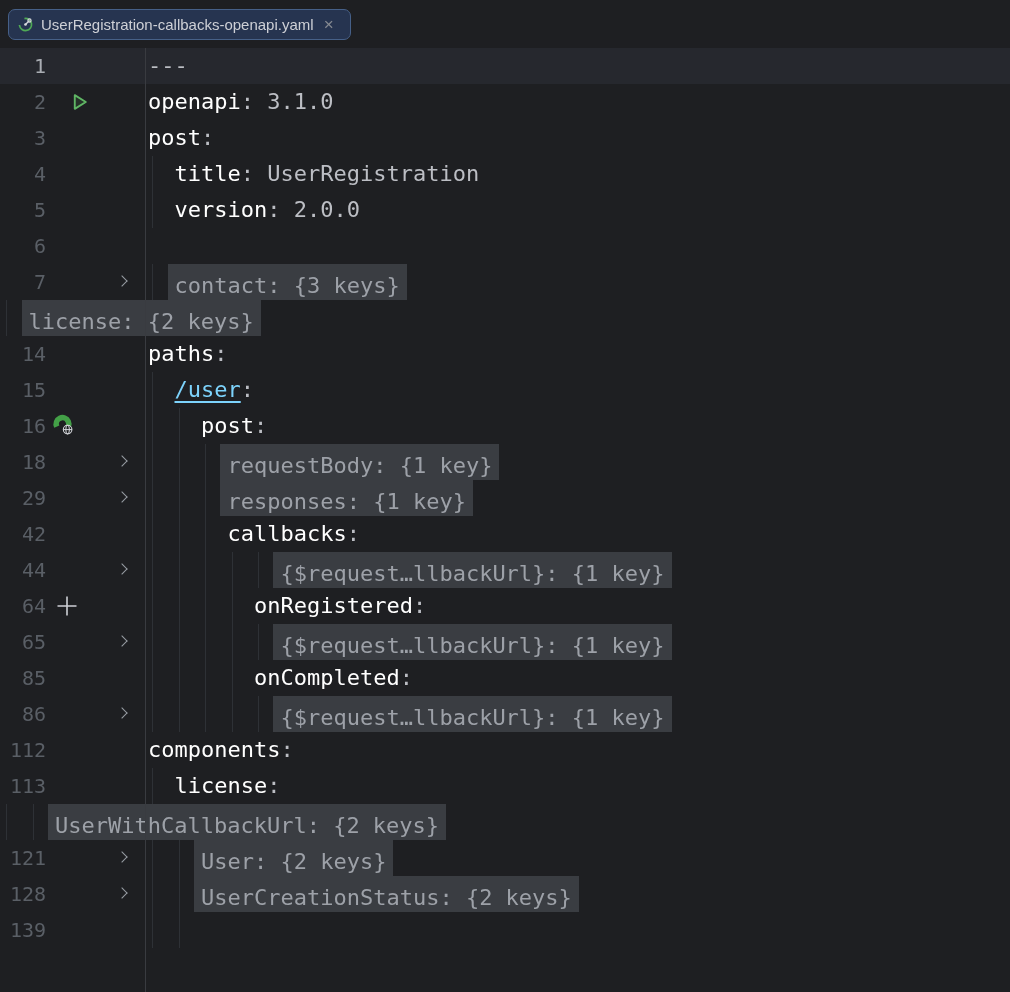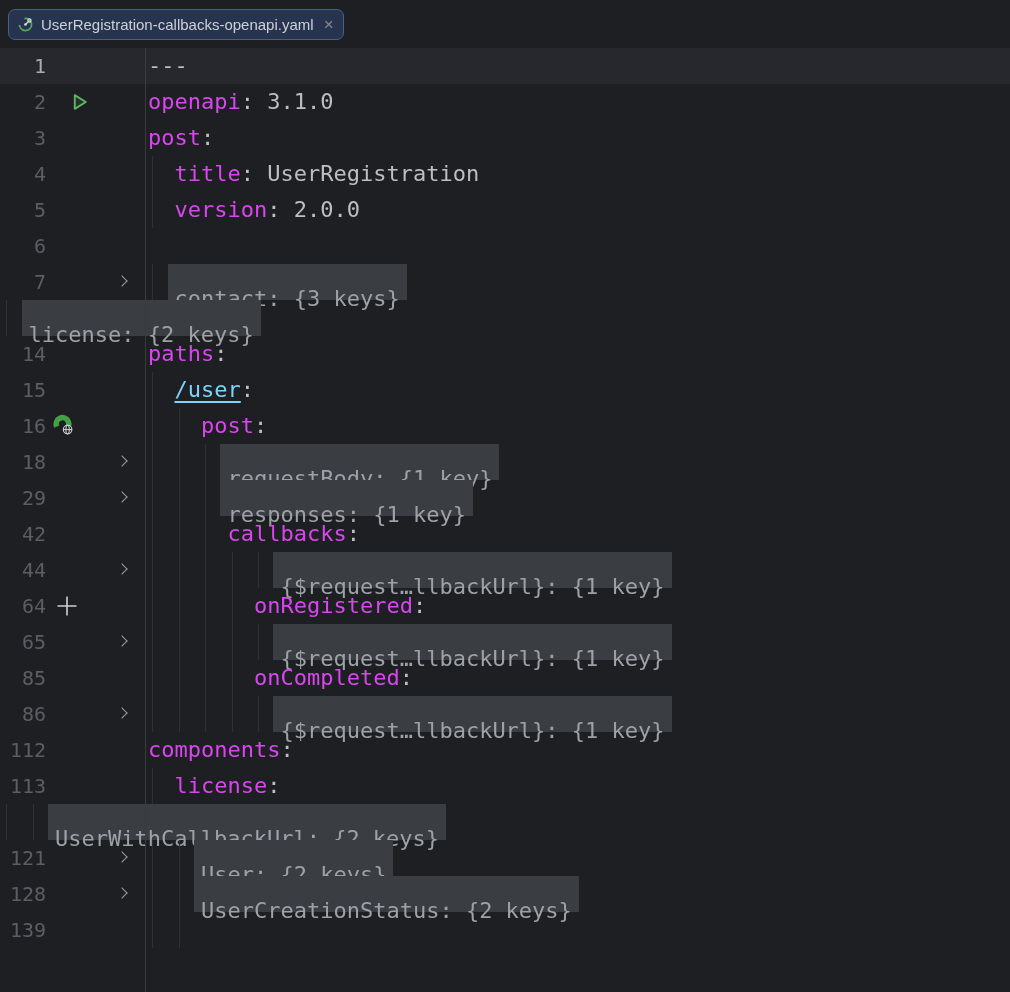--- a/index.html
+++ b/index.html
@@ -8,21 +8,21 @@
     width:1010px; height:992px; overflow:hidden;
     background:#1e1f22;
     font-family:"DejaVu Sans Mono", monospace;
   }
   
   .tabbar {
     height:48px; display:flex; align-items:center; padding-left:8px;
   }
   .tab {
     display:flex; align-items:center; gap:7px;
-    height:31px; padding:0 9px 0 8px;
+    height:31px; padding:0 16px 0 8px;
     background:#263450; border:1px solid #466088; border-radius:7px;
     cursor:default;
   }
   .tab-title {
     color:#ced0d6; font-family:"Liberation Sans", sans-serif;
     font-size:15px; white-space:nowrap;
   }
   .tab-close {
     color:#868a91; font-family:"Liberation Sans", sans-serif;
     font-size:17px; line-height:1; margin-left:3px;
@@ -52,27 +52,27 @@
     transform:rotate(45deg); cursor:pointer;
   }
   .code {
     flex:1; position:relative; padding-left:2px;
     white-space:pre; font-size:22px; color:#bcbec4;
   }
   .guide {
     position:absolute; top:0; bottom:0; width:1px; background:#2e3136;
   }
   .tok { position:relative; }
-  .tok-key  { color:#d946ef; }
+  .tok-key  { color:#ffffff; }
   .tok-plain{ color:#bcbec4; }
   .tok-link { color:#7dd3fc; text-decoration:underline; text-underline-offset:4px; cursor:pointer; }
   .tok-fold {
     color:#9da1a8; background:#3a3d42;
     display:inline-block; height:36px; line-height:36px; vertical-align:top;
-    padding:17px 7px; margin-left:-7px; cursor:pointer;
+    padding:4px 7px; margin-left:-7px; cursor:pointer;
   }
 </style>
 </head>
 <body>
 
 <div>
   <div class="tabbar">
     <div class="tab">
       <span class="tab-icon">
         <svg width="17" height="17" viewBox="0 0 18 18">

